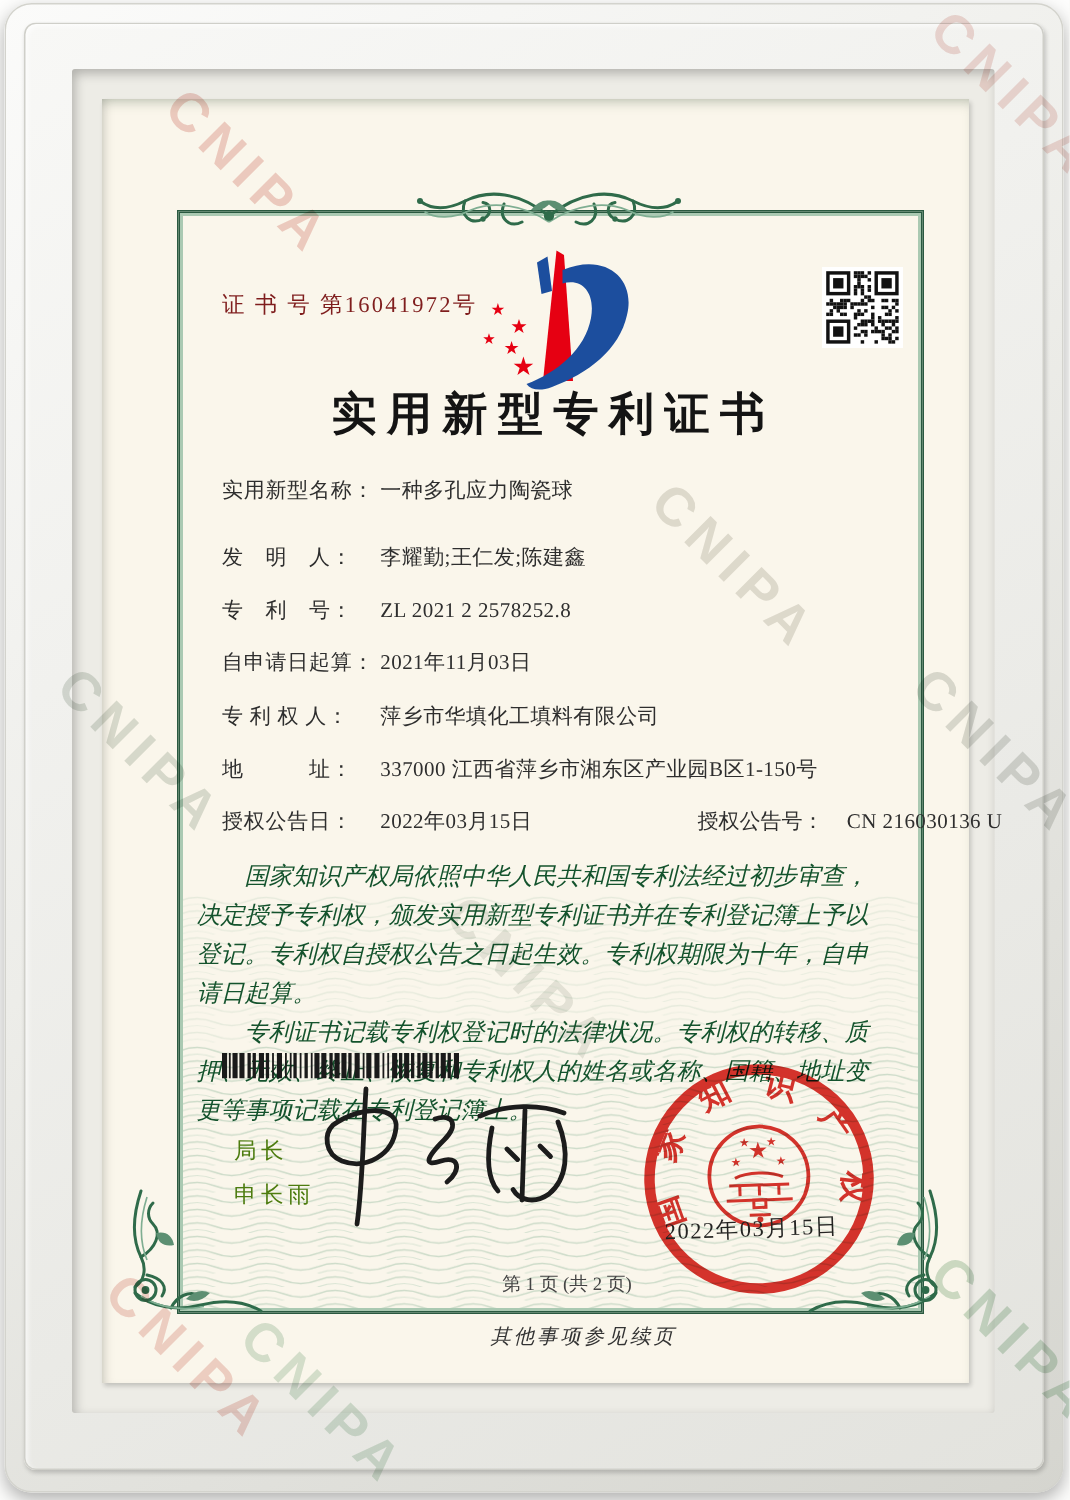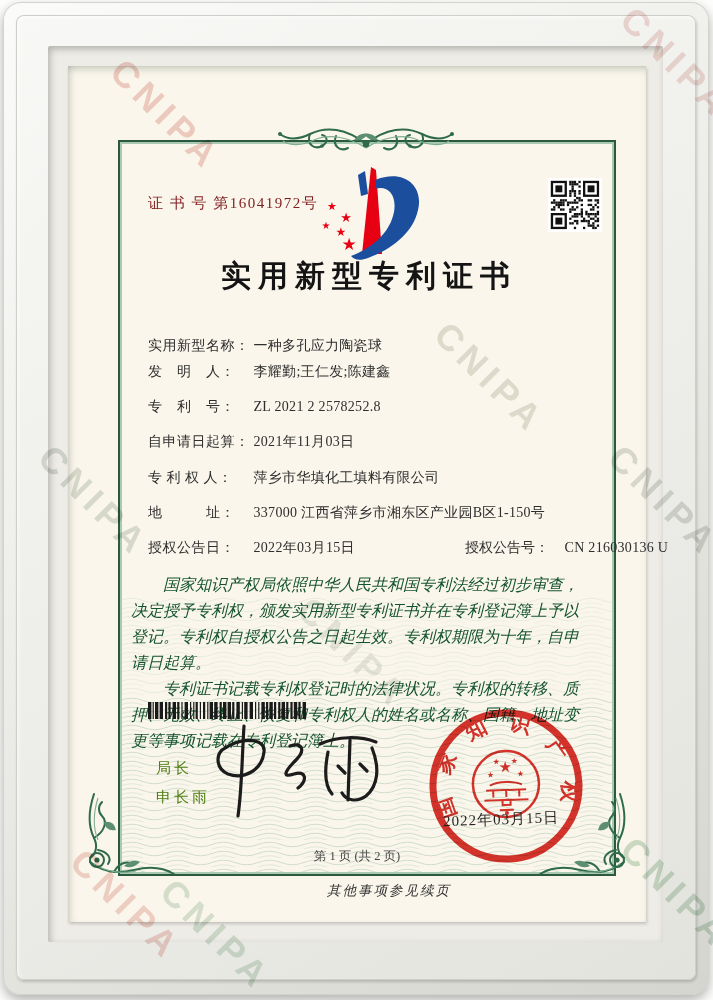--- a/index.html
+++ b/index.html
@@ -45,21 +45,21 @@
   .row .lbl{display:inline-block;width:102px;letter-spacing:.5px;}
   .row .val{letter-spacing:.3px;}
   .pair2{position:absolute;left:305px;top:0;}
   .pair2 .lbl2{display:inline-block;width:96px;margin-left:12px;}
   .paras{position:absolute;left:63px;top:506px;width:462px;font-size:16px;
     line-height:1.63;color:#14532d;font-style:italic;}
   .paras p{margin:0;text-indent:2em;}
   .director{position:absolute;left:88px;top:688px;font-size:15px;color:#4d7c0f;
     letter-spacing:3px;line-height:1.9;}
   .page-num{position:absolute;left:0;top:782px;width:100%;text-align:center;
-    font-size:12.5px;color:#444;}
+    font-size:12.5px;color:#444;padding-left:21px;}
   .footer-note{position:absolute;left:0;top:816px;width:100%;text-align:center;
     font-size:13.5px;color:#333;font-style:italic;letter-spacing:2px;padding-left:32px;}
 
   
   .logo{position:absolute;left:250px;top:100px;}
   .qr{position:absolute;left:480px;top:112px;}
   .barcode{position:absolute;left:80px;top:636px;}
   .signature{position:absolute;left:140px;top:650px;}
   .seal{position:absolute;left:350px;top:632px;mix-blend-mode:multiply;
     transform:rotate(-2deg);}
@@ -302,21 +302,21 @@
           <rect x="48.8" y="46.49999999999999" width="2.3" height="2.3"></rect>
           <rect x="25.8" y="48.8" width="2.3" height="2.3"></rect>
           <rect x="34.99999999999999" y="48.8" width="2.3" height="2.3"></rect>
           <rect x="44.199999999999996" y="48.8" width="2.3" height="2.3"></rect>
           <rect x="46.49999999999999" y="48.8" width="2.3" height="2.3"></rect>
         </g>
     </svg>
 
     <div class="title">实用新型专利证书</div>
 
-    <div class="row" style="top:271px">
+    <div class="row" style="top:252px">
       <span class="lbl">实用新型名称：</span>
       <span class="val">一种多孔应力陶瓷球</span>
     </div>
     <div class="row" style="top:297px">
       <span class="lbl">发　明　人：</span>
       <span class="val">李耀勤;王仁发;陈建鑫</span>
     </div>
     <div class="row" style="top:332px">
       <span class="lbl">专　利　号：</span>
       <span class="val">ZL 2021 2 2578252.8</span>

